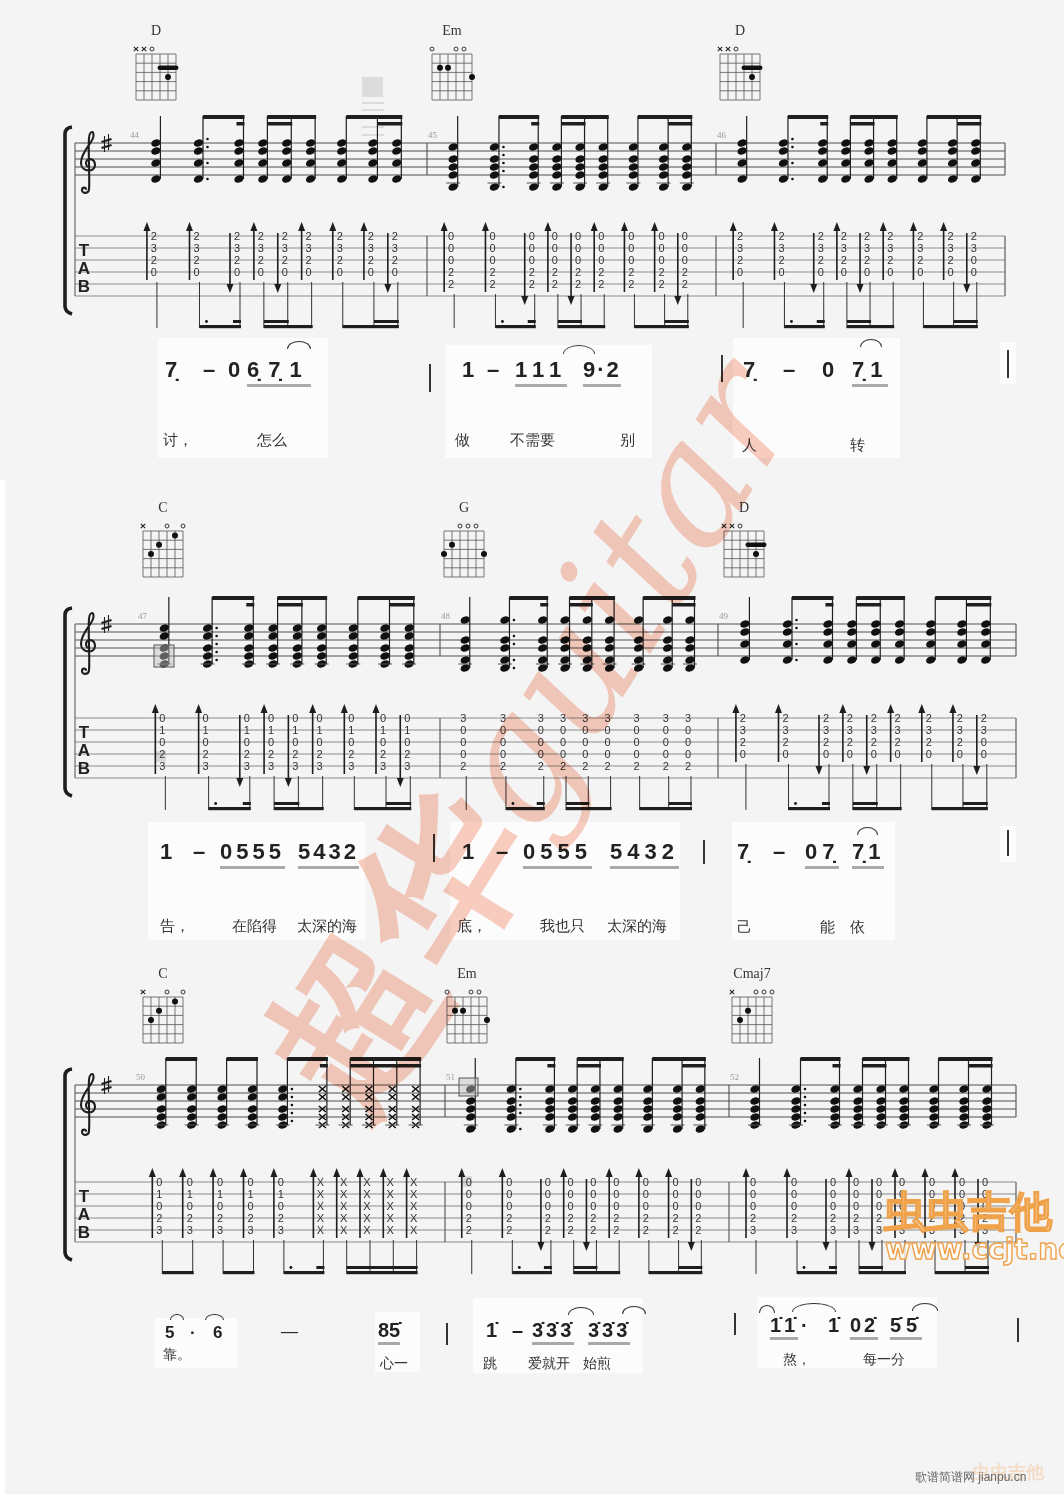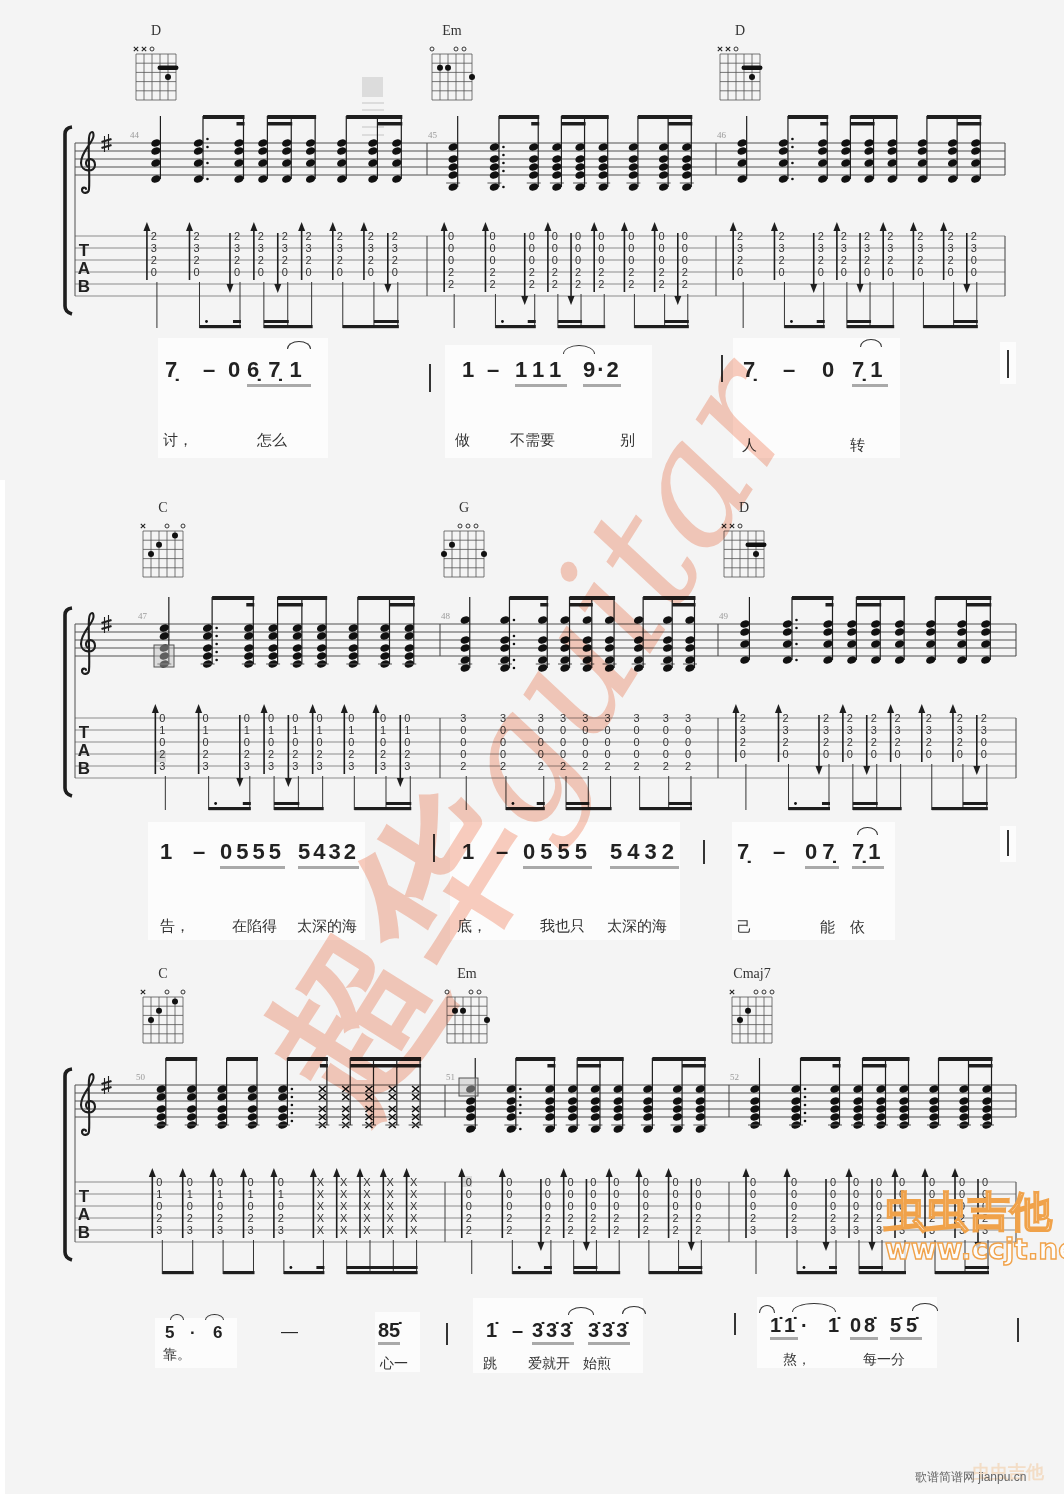--- a/index.html
+++ b/index.html
@@ -1914,21 +1914,21 @@
 <div class="tie" style="left:568px;top:1307px;width:24px;height:7px"></div>
 <div class="tie" style="left:622px;top:1306px;width:22px;height:7px"></div>
 <span class="jl s" style="left:483px;top:1354px">跳</span>
 <span class="jl s" style="left:528px;top:1354px">爱就开</span>
 <span class="jl s" style="left:583px;top:1354px">始煎</span>
 
 <div class="jbar" style="left:734px;top:1313px;height:22px"></div>
 <span class="jn m ul ls3" style="left:770px;top:1313px">1̇1̇</span>
 <span class="jn m" style="left:801px;top:1313px">·</span>
 <span class="jn m" style="left:828px;top:1313px">1̇</span>
-<span class="jn m ul ls3" style="left:850px;top:1313px">08̇</span>
+<span class="jn m ul ls3" style="left:850px;top:1313px">02̇</span>
 <span class="jn m ul ls5" style="left:890px;top:1313px">5̇5̇</span>
 <div class="tie" style="left:759px;top:1305px;width:14px;height:7px"></div>
 <div class="tie" style="left:792px;top:1303px;width:42px;height:8px"></div>
 <div class="tie" style="left:912px;top:1303px;width:24px;height:7px"></div>
 <span class="jl s" style="left:783px;top:1350px">熬，</span>
 <span class="jl s" style="left:863px;top:1350px">每一分</span>
 <div class="jbar" style="left:1017px;top:1318px;height:24px"></div>
 
 <div id="wm-main"><span class="cn">超华</span><span class="en">guitar</span></div>
 <div class="wm-site" style="left:884px;top:1188px;font-size:42px;line-height:48px">虫虫吉他</div>

